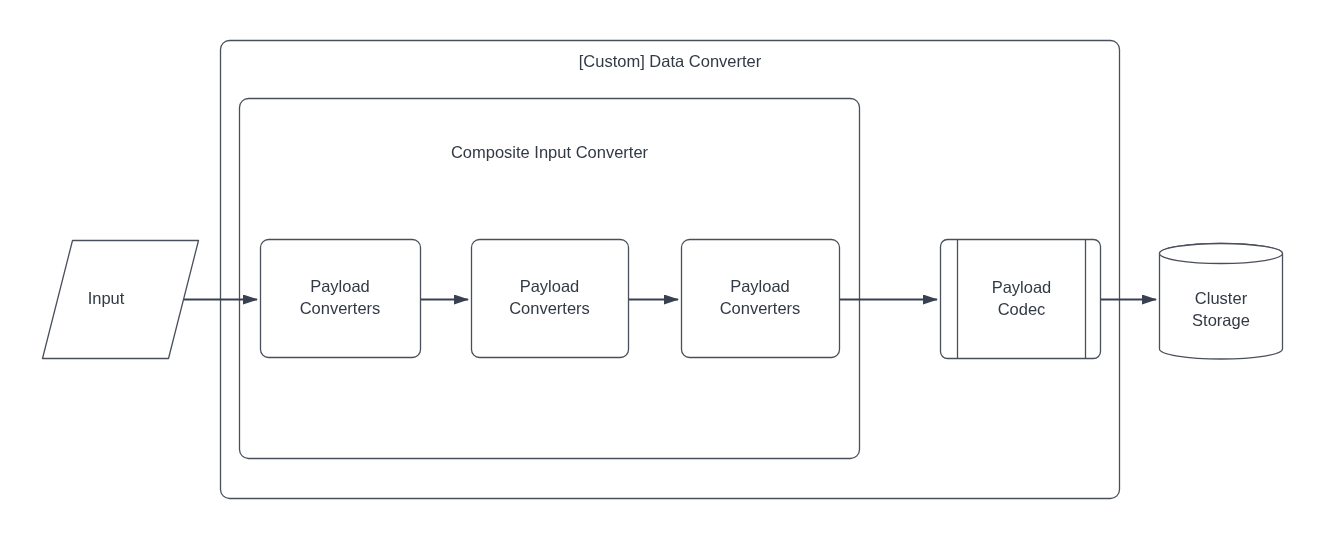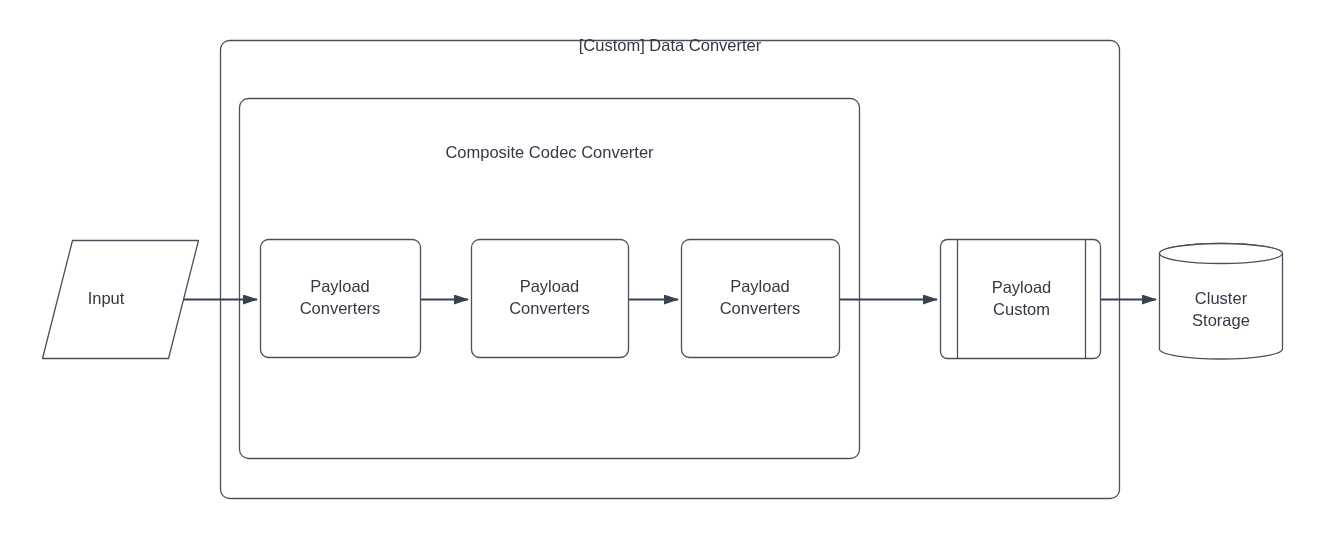--- a/index.html
+++ b/index.html
@@ -66,39 +66,39 @@
     <rect class="node" x="681.5" y="239.5" width="158" height="118" rx="8"></rect>
 
     <rect class="node" x="940.5" y="239.5" width="160" height="119" rx="7"></rect>
     <line class="node-line" x1="957.5" y1="239.5" x2="957.5" y2="358.5"></line>
     <line class="node-line" x1="1085.5" y1="239.5" x2="1085.5" y2="358.5"></line>
 
     <path class="node" d="M1159.5 253.5 A61.5 10 0 0 1 1282.5 253.5 L1282.5 349 A61.5 10 0 0 1 1159.5 349 Z"></path>
     <ellipse class="node" cx="1221" cy="253.5" rx="61.5" ry="10"></ellipse>
   </svg>
 
-  <div class="label" style="left:220px; top:35px; width:900px; height:22px;">[Custom] Data Converter</div>
+  <div class="label" style="left:220px; top:51px; width:900px; height:22px;">[Custom] Data Converter</div>
 
-  <div class="label" style="left:239px; top:142px; width:621px; height:22px;">Composite Codec Converter</div>
+  <div class="label" style="left:239px; top:142px; width:621px; height:22px;">Composite Input Converter</div>
 
   <div class="label" style="left:28px; top:240px; width:156px; height:118px;text-align:center;">Input</div>
 
   <div class="label" style="left:260px; top:239px; width:160px; height:118px;">
       <span class="wrap-110">Payload Converters</span>
     </div>
 
   <div class="label" style="left:471px; top:239px; width:157px; height:118px;">
       <span class="wrap-110">Payload Converters</span>
     </div>
 
   <div class="label" style="left:681px; top:239px; width:158px; height:118px;">
       <span class="wrap-110">Payload Converters</span>
     </div>
 
   <div class="label" style="left:957px; top:239px; width:129px; height:119px;">
-      <span class="wrap-90">Payload Custom</span>
+      <span class="wrap-90">Payload Codec</span>
     </div>
 
   <div class="label" style="left:1159px; top:257px; width:124px; height:106px;justify-content:center;">
       <span class="wrap-80">Cluster Storage</span>
     </div>
 
 </div>
 
 </body></html>

